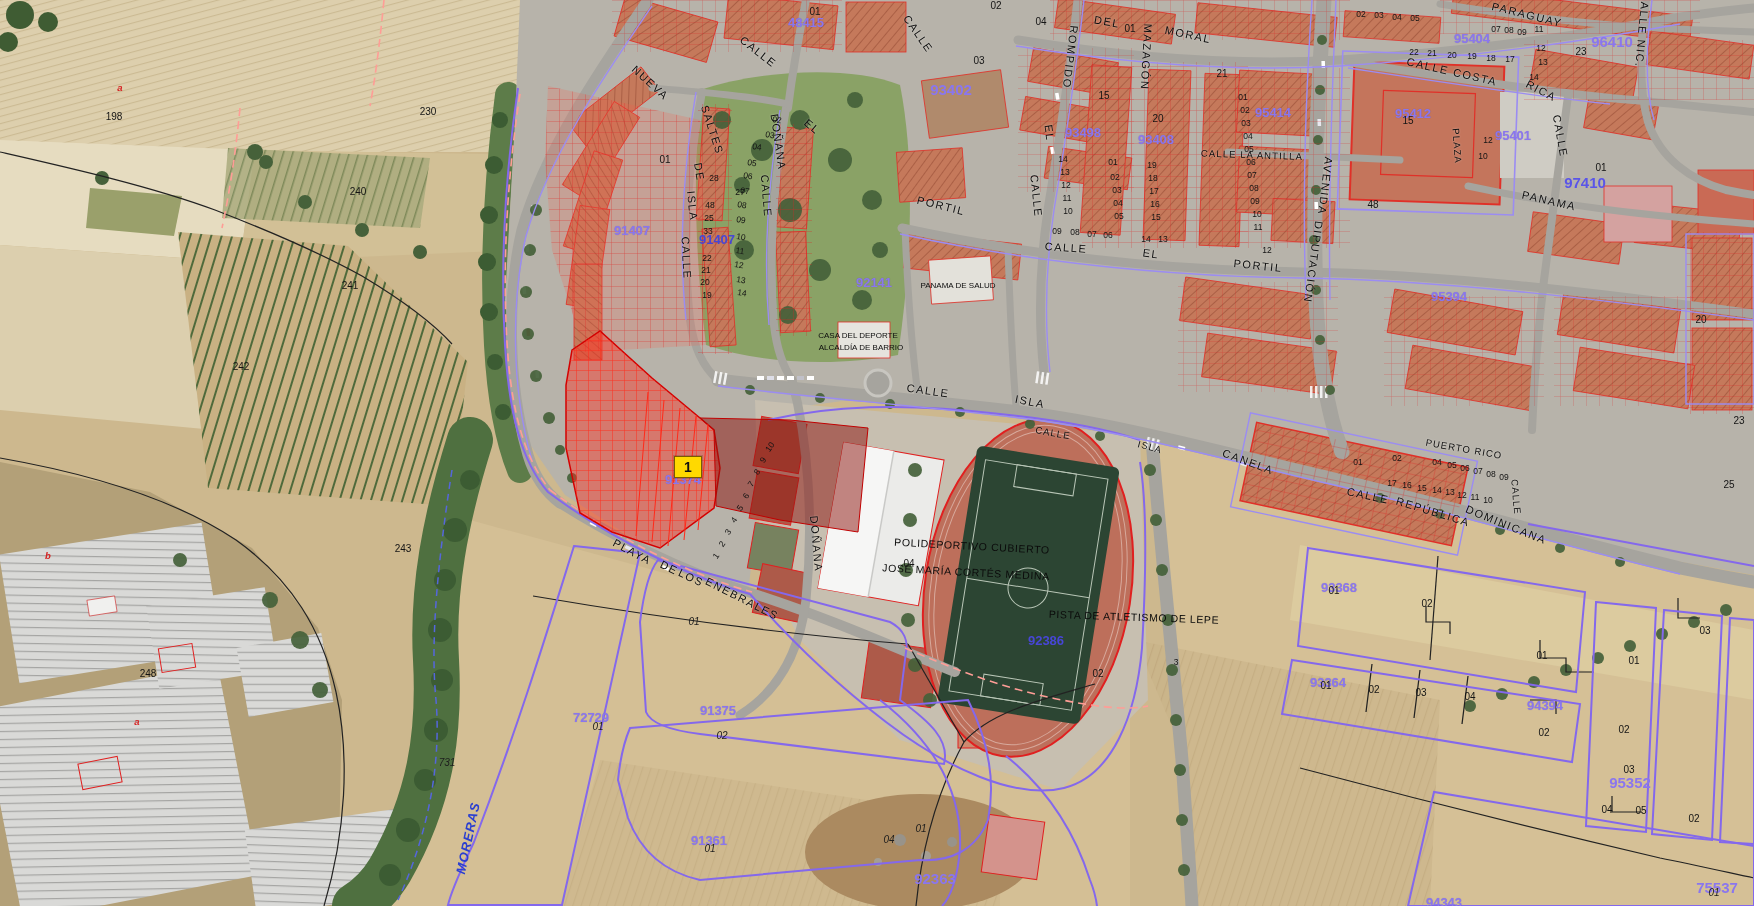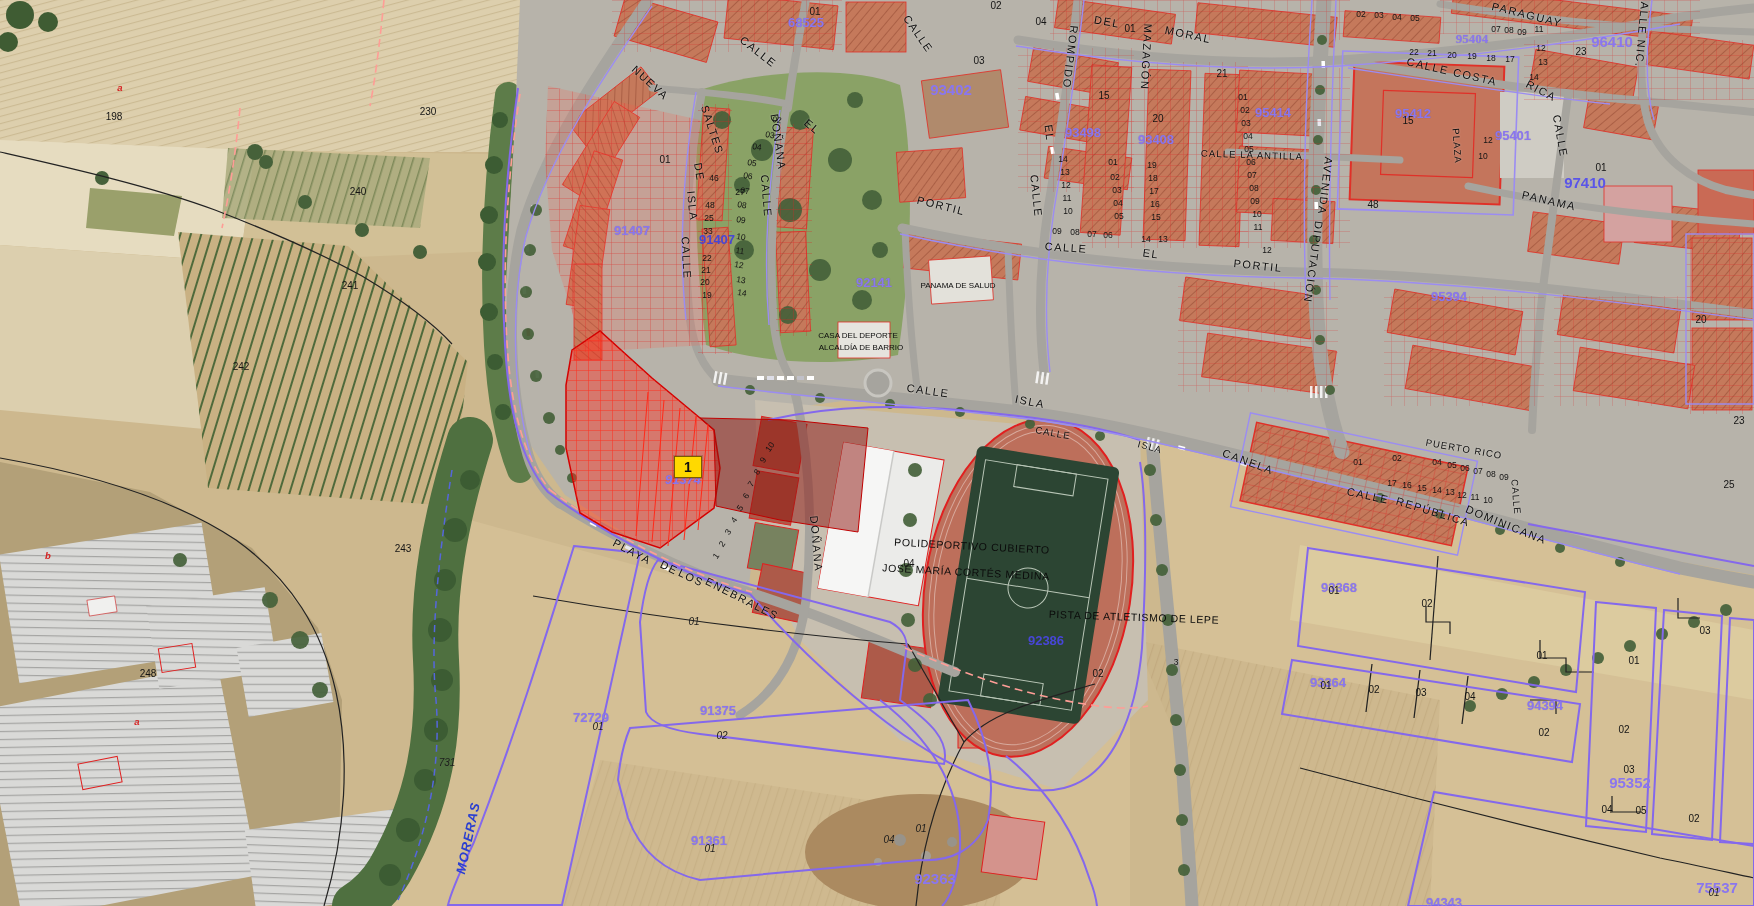--- a/index.html
+++ b/index.html
@@ -514,46 +514,46 @@
       <div class="lbl st" style="left: 742px; top: 599px; --r: 27deg;">ENEBRALES</div>
       <div class="lbl st" style="left: 816px; top: 544px; --r: 85deg;">DOÑANA</div>
       <div class="lbl stS" style="left: 1516px; top: 497px; --r: 85deg;">CALLE</div>
       <div class="lbl wat" style="left: 468px; top: 838px; --r: -78deg;">MORERAS</div>
       <div class="lbl fac" style="left: 972px; top: 546px; --r: 3deg;">POLIDEPORTIVO CUBIERTO</div>
       <div class="lbl fac" style="left: 966px; top: 572px; --r: 3deg;">JOSÉ MARÍA CORTÉS MEDINA</div>
       <div class="lbl fac" style="left: 1134px; top: 617px; --r: 2deg;">PISTA DE ATLETISMO DE LEPE</div>
       <div class="lbl f8" style="left: 958px; top: 286px; --r: 0deg;">PANAMA DE SALUD</div>
       <div class="lbl f8" style="left: 858px; top: 336px; --r: 0deg;">CASA DEL DEPORTE</div>
       <div class="lbl f8" style="left: 861px; top: 348px; --r: 0deg;">ALCALDÍA DE BARRIO</div>
-      <div class="lbl pn" style="left: 806px; top: 22px; --r: 0deg;">68525</div>
+      <div class="lbl pn" style="left: 806px; top: 22px; --r: 0deg;">48415</div>
       <div class="lbl pn" style="left: 632px; top: 230px; --r: 0deg;">91407</div>
       <div class="lbl pnb" style="left: 717px; top: 239px; --r: 0deg;">91407</div>
       <div class="lbl pn" style="left: 874px; top: 282px; --r: 0deg;">92141</div>
       <div class="lbl pnL" style="left: 951px; top: 89px; --r: 0deg;">93402</div>
       <div class="lbl pn" style="left: 1083px; top: 132px; --r: 0deg;">93498</div>
       <div class="lbl pn" style="left: 1156px; top: 139px; --r: 0deg;">93408</div>
       <div class="lbl pn" style="left: 1273px; top: 112px; --r: 0deg;">95414</div>
       <div class="lbl pn" style="left: 1413px; top: 113px; --r: 0deg;">95412</div>
-      <div class="lbl pn" style="left: 1472px; top: 38px; font-family: Liberation Serif, serif; --r: 0deg;">95404</div>
+      <div class="lbl pn" style="left: 1472px; top: 38px; --r: 0deg;">95404</div>
       <div class="lbl pn" style="left: 1513px; top: 135px; --r: 0deg;">95401</div>
       <div class="lbl pn" style="left: 1449px; top: 296px; --r: 0deg;">95394</div>
       <div class="lbl pnL" style="left: 1612px; top: 41px; --r: 0deg;">96410</div>
       <div class="lbl pnbL" style="left: 1585px; top: 182px; --r: 0deg;">97410</div>
       <div class="lbl pnb" style="left: 1046px; top: 640px; --r: 0deg;">92386</div>
       <div class="lbl pn" style="left: 591px; top: 717px; --r: 0deg;">72729</div>
       <div class="lbl pn" style="left: 718px; top: 710px; --r: 0deg;">91375</div>
       <div class="lbl pn" style="left: 709px; top: 840px; --r: 0deg;">91361</div>
       <div class="lbl pnL" style="left: 935px; top: 878px; --r: 0deg;">92363</div>
       <div class="lbl pn" style="left: 1339px; top: 587px; --r: 0deg;">93368</div>
       <div class="lbl pn" style="left: 1328px; top: 682px; --r: 0deg;">93364</div>
       <div class="lbl pn" style="left: 1545px; top: 705px; --r: 0deg;">94394</div>
       <div class="lbl pnL" style="left: 1630px; top: 782px; --r: 0deg;">95352</div>
       <div class="lbl pnL" style="left: 1717px; top: 887px; --r: 0deg;">75537</div>
       <div class="lbl pn" style="left: 1444px; top: 902px; --r: 0deg;">94343</div>
-      <div class="lbl pn" style="left: 683px; top: 479px; font-style: italic; --r: 0deg;">91374</div>
+      <div class="lbl pn" style="left: 683px; top: 479px; --r: 0deg;">91374</div>
       <div class="lbl n" style="left: 114px; top: 117px; --r: 0deg;">198</div>
       <div class="lbl n" style="left: 428px; top: 112px; --r: 0deg;">230</div>
       <div class="lbl n" style="left: 358px; top: 192px; --r: 0deg;">240</div>
       <div class="lbl n" style="left: 350px; top: 286px; --r: 0deg;">241</div>
       <div class="lbl n" style="left: 241px; top: 367px; --r: 0deg;">242</div>
       <div class="lbl n" style="left: 403px; top: 549px; --r: 0deg;">243</div>
       <div class="lbl n" style="left: 148px; top: 674px; --r: 0deg;">248</div>
       <div class="lbl ni" style="left: 447px; top: 763px; --r: 0deg;">731</div>
       <div class="lbl nr" style="left: 120px; top: 88px; --r: 0deg;">a</div>
       <div class="lbl nr" style="left: 48px; top: 556px; --r: 0deg;">b</div>
@@ -673,21 +673,21 @@
       <div class="lbl n8" style="left: 752px; top: 163px; --r: 8deg;">05</div>
       <div class="lbl n8" style="left: 748px; top: 176px; --r: 8deg;">06</div>
       <div class="lbl n8" style="left: 745px; top: 191px; --r: 8deg;">07</div>
       <div class="lbl n8" style="left: 742px; top: 205px; --r: 8deg;">08</div>
       <div class="lbl n8" style="left: 741px; top: 220px; --r: 8deg;">09</div>
       <div class="lbl n8" style="left: 741px; top: 237px; --r: 8deg;">10</div>
       <div class="lbl n8" style="left: 740px; top: 251px; --r: 8deg;">11</div>
       <div class="lbl n8" style="left: 739px; top: 265px; --r: 8deg;">12</div>
       <div class="lbl n8" style="left: 741px; top: 280px; --r: 8deg;">13</div>
       <div class="lbl n8" style="left: 742px; top: 293px; --r: 8deg;">14</div>
-      <div class="lbl n8" style="left: 714px; top: 178px; --r: 0deg;">46</div>
+      <div class="lbl n8" style="left: 714px; top: 178px; --r: 0deg;">28</div>
       <div class="lbl n8" style="left: 712px; top: 192px; margin-left: 28px; --r: 0deg;">27</div>
       <div class="lbl n8" style="left: 710px; top: 205px; --r: 0deg;">48</div>
       <div class="lbl n8" style="left: 709px; top: 218px; --r: 0deg;">25</div>
       <div class="lbl n8" style="left: 708px; top: 231px; --r: 0deg;">33</div>
       <div class="lbl n8" style="left: 707px; top: 258px; --r: 0deg;">22</div>
       <div class="lbl n8" style="left: 706px; top: 270px; --r: 0deg;">21</div>
       <div class="lbl n8" style="left: 705px; top: 282px; --r: 0deg;">20</div>
       <div class="lbl n8" style="left: 707px; top: 295px; --r: 0deg;">19</div>
       <div class="lbl n8" style="left: 716px; top: 556px; --r: -55deg;">1</div>
       <div class="lbl n8" style="left: 722px; top: 544px; --r: -55deg;">2</div>

